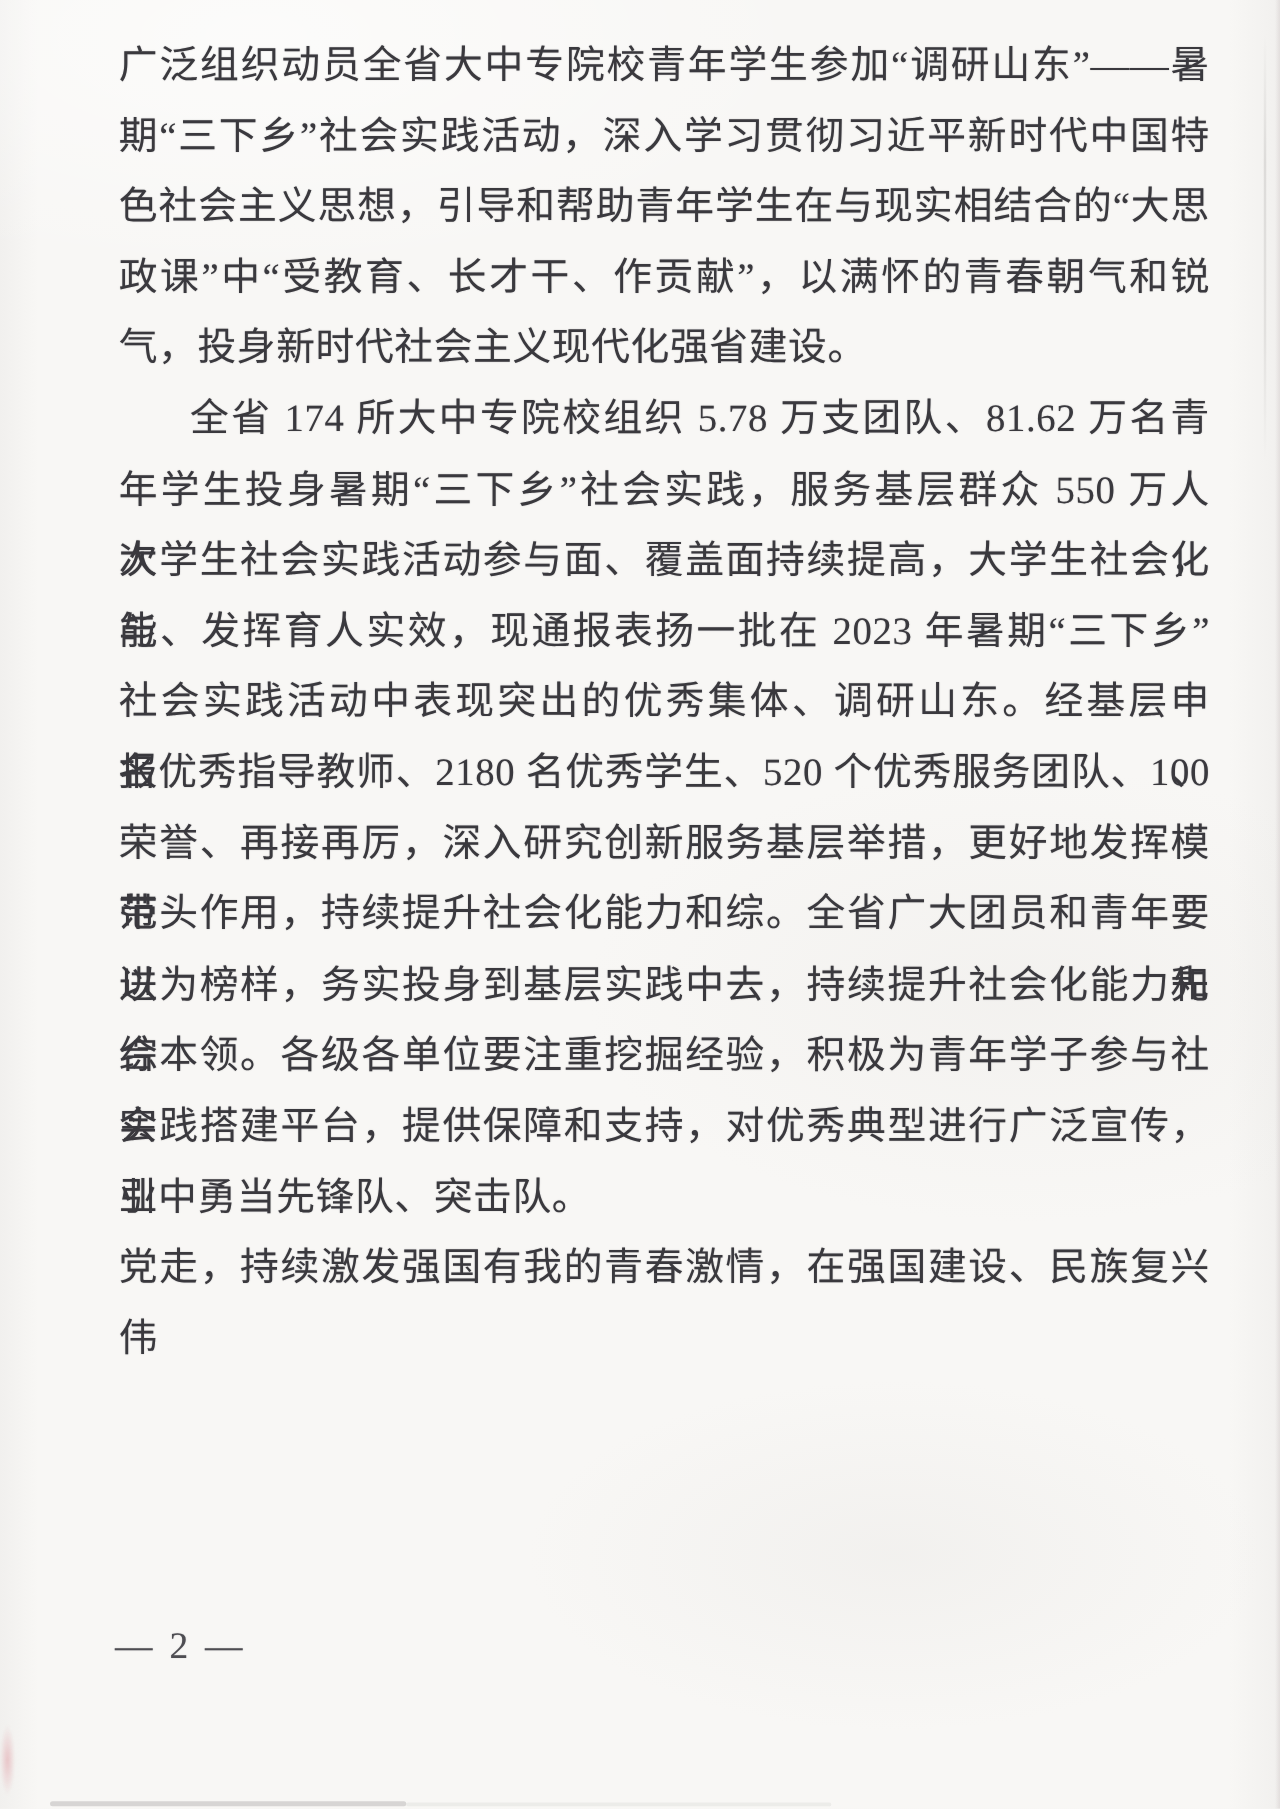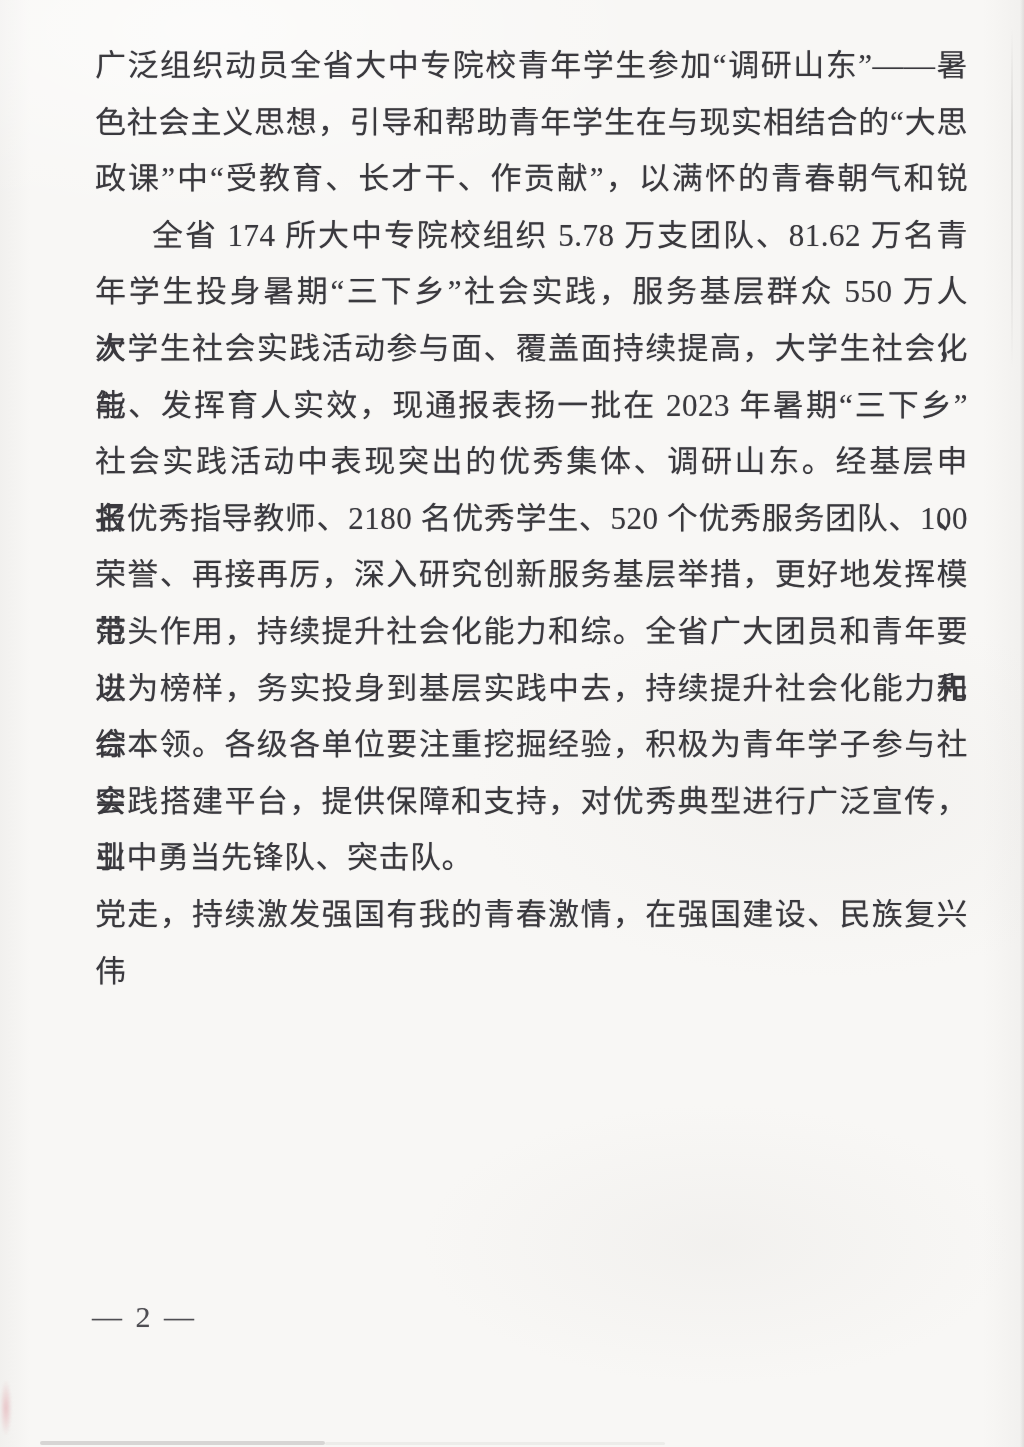--- a/index.html
+++ b/index.html
@@ -15,21 +15,21 @@
     background-image:
       radial-gradient(ellipse 700px 300px at 20% 2%, rgba(255,255,255,0.55), rgba(255,255,255,0) 65%),
       radial-gradient(ellipse 500px 260px at 80% 55%, rgba(233,231,228,0.35), rgba(233,231,228,0) 70%),
       radial-gradient(ellipse 420px 200px at 70% 86%, rgba(228,226,223,0.30), rgba(228,226,223,0) 70%),
       linear-gradient(90deg, #f1f0ee 0%, #f8f7f5 3%, #f8f7f5 96%, #f1f0ee 100%);
     font-family: "Liberation Serif", "DejaVu Serif", serif;
   }
   .doc {
     position: absolute;
     left: 95px;
-    top: 38px;
+    top: 24px;
     width: 873px;
     font-family: Liberation Serif, serif;
   }
   .ln {
     height: 56.6px;
     line-height: 56.6px;
     font-size: 31px;
     color: #3a393e;
     text-align: justify;
     text-align-last: justify;
@@ -100,22 +100,24 @@
     width: 4px;
     height: 1447px;
     background: linear-gradient(90deg, rgba(214,210,208,0), rgba(208,200,200,0.45));
   }
 </style>
 </head>
 <body>
 
 <div class="doc">
   <div class="ln">广泛组织动员全省大中专院校青年学生参加“调研山东”——暑</div>
+  <div class="ln">期“三下乡”社会实践活动，深入学习贯彻习近平新时代中国特</div>
   <div class="ln">色社会主义思想，引导和帮助青年学生在与现实相结合的“大思</div>
   <div class="ln">政课”中“受教育、长才干、作贡献”，以满怀的青春朝气和锐</div>
+  <div class="ln end">气，投身新时代社会主义现代化强省建设。</div>
   <div class="ln indent">全省 174 所大中专院校组织 5.78 万支团队、81.62 万名青</div>
   <div class="ln">年学生投身暑期“三下乡”社会实践，服务基层群众 550 万人次，</div>
   <div class="ln">大学生社会实践活动参与面、覆盖面持续提高，大学生社会化能</div>
   <div class="ln">与、发挥育人实效，现通报表扬一批在 2023 年暑期“三下乡”</div>
   <div class="ln">社会实践活动中表现突出的优秀集体、调研山东。经基层申报、</div>
   <div class="ln">名优秀指导教师、2180 名优秀学生、520 个优秀服务团队、100</div>
   <div class="ln">荣誉、再接再厉，深入研究创新服务基层举措，更好地发挥模范</div>
   <div class="ln">带头作用，持续提升社会化能力和综。全省广大团员和青年要以先</div>
   <div class="ln">进为榜样，务实投身到基层实践中去，持续提升社会化能力和综</div>
   <div class="ln">合本领。各级各单位要注重挖掘经验，积极为青年学子参与社会</div>

